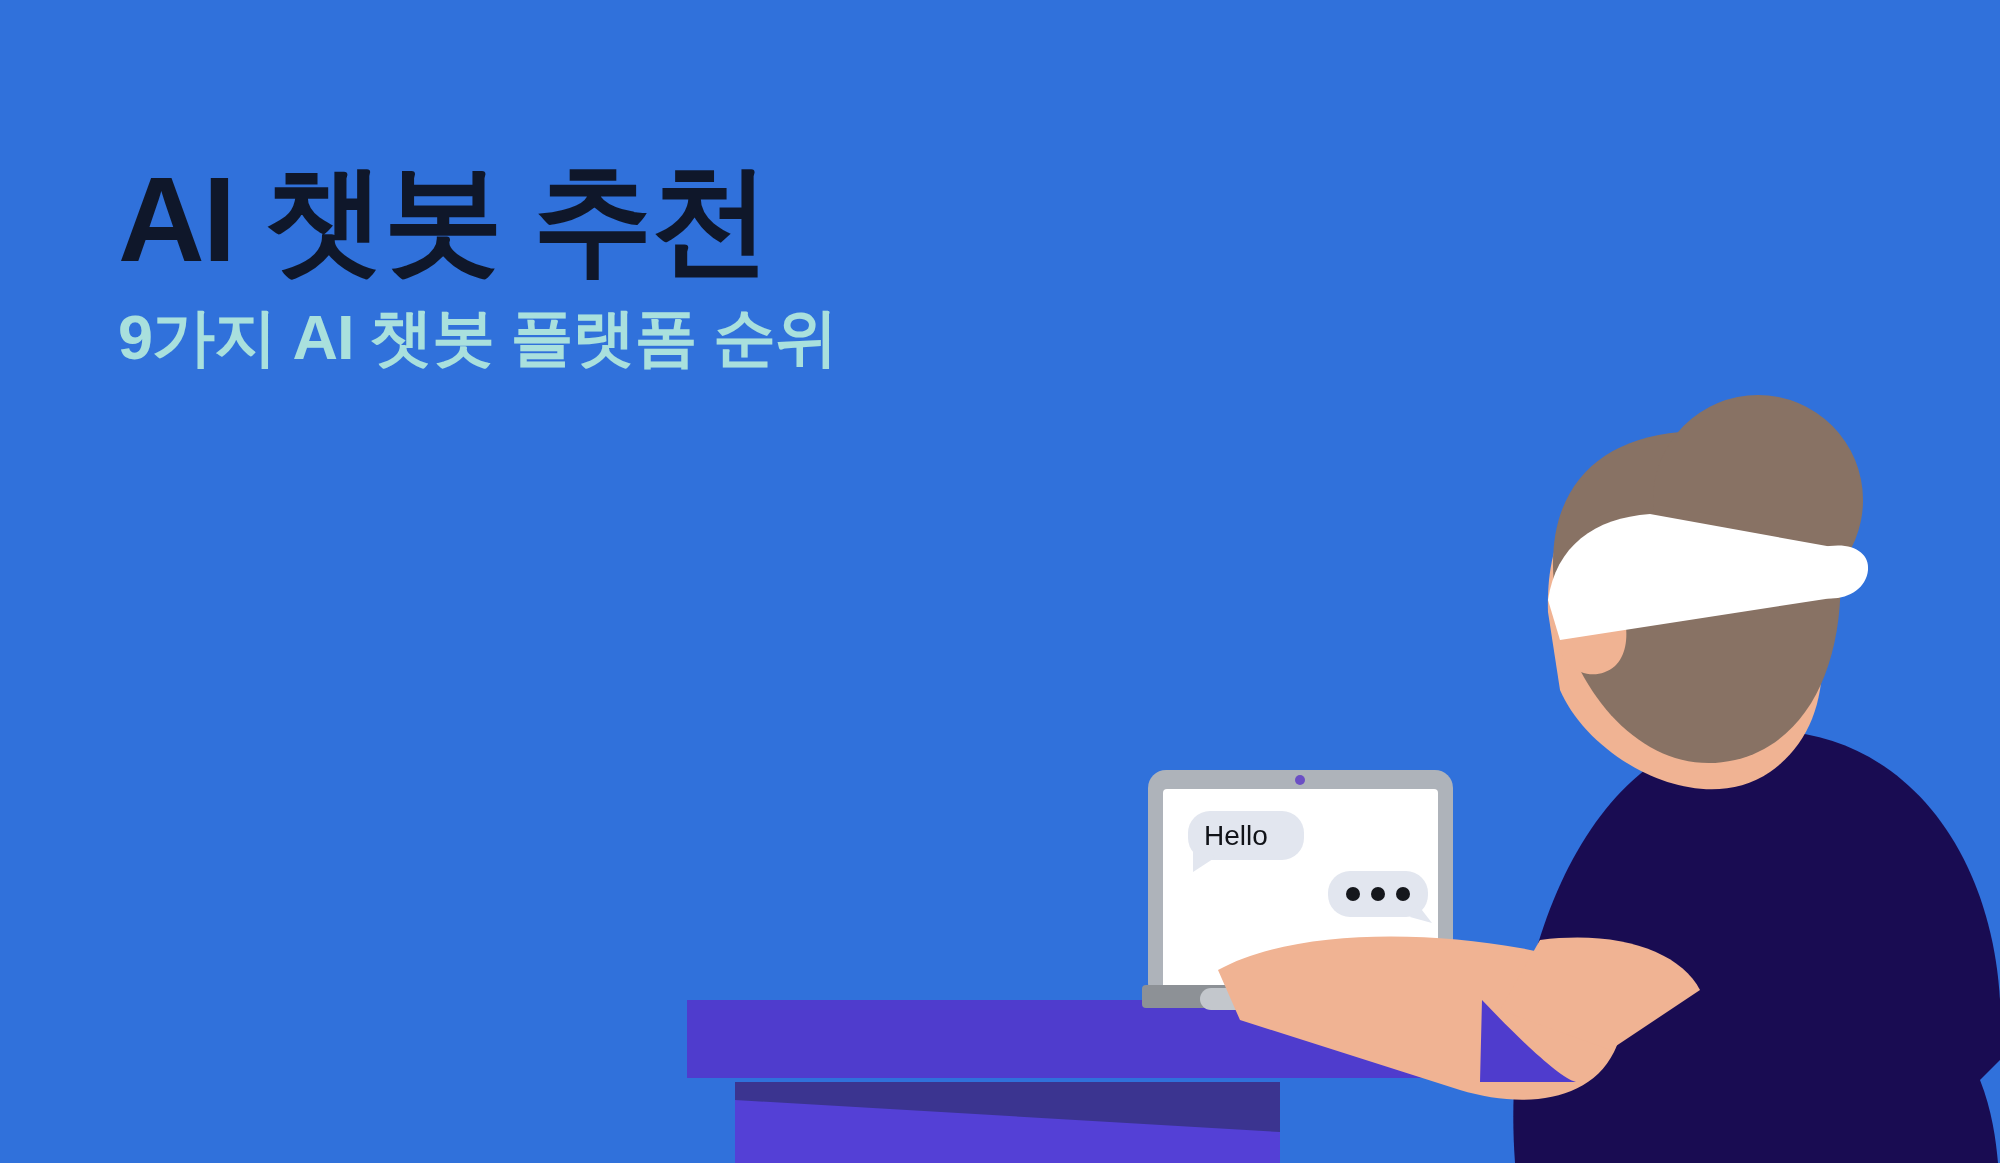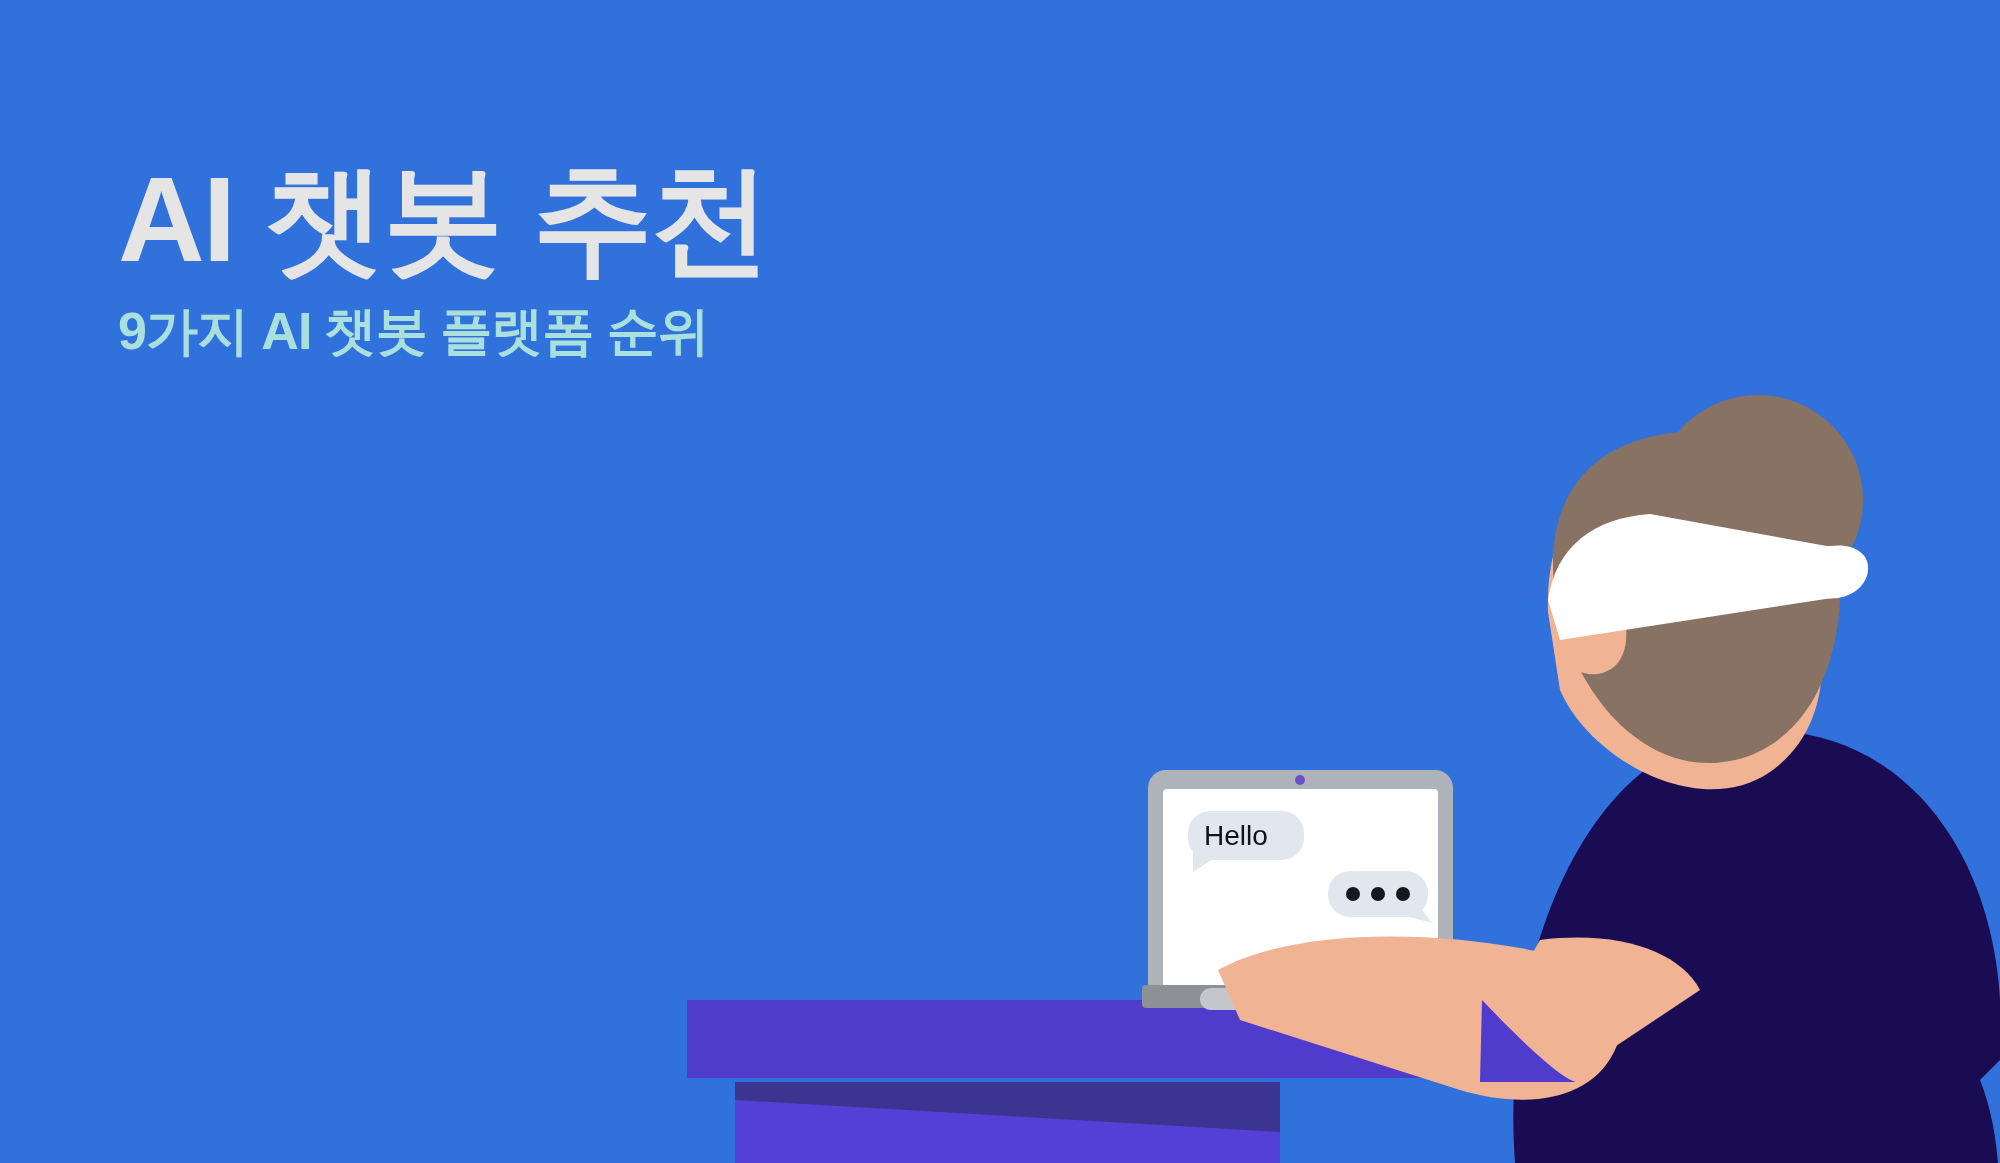--- a/index.html
+++ b/index.html
@@ -27,26 +27,26 @@
     left: 118px;
     top: 150px;
     width: 1000px;
   }
   .headline {
     margin: 0;
     font-size: 120px;
     line-height: 1.15;
     font-weight: 700;
     letter-spacing: -2px;
-    color: #e5e5e5;
+    color: #0f172a;
     white-space: nowrap;
   }
   .subhead {
     margin: 12px 0 0 0;
-    font-size: 52px;
+    font-size: 63px;
     line-height: 1.2;
     font-weight: 700;
     letter-spacing: -1px;
     color: #a9e0dd;
     white-space: nowrap;
   }
 </style>
 </head>
 <body>
 

